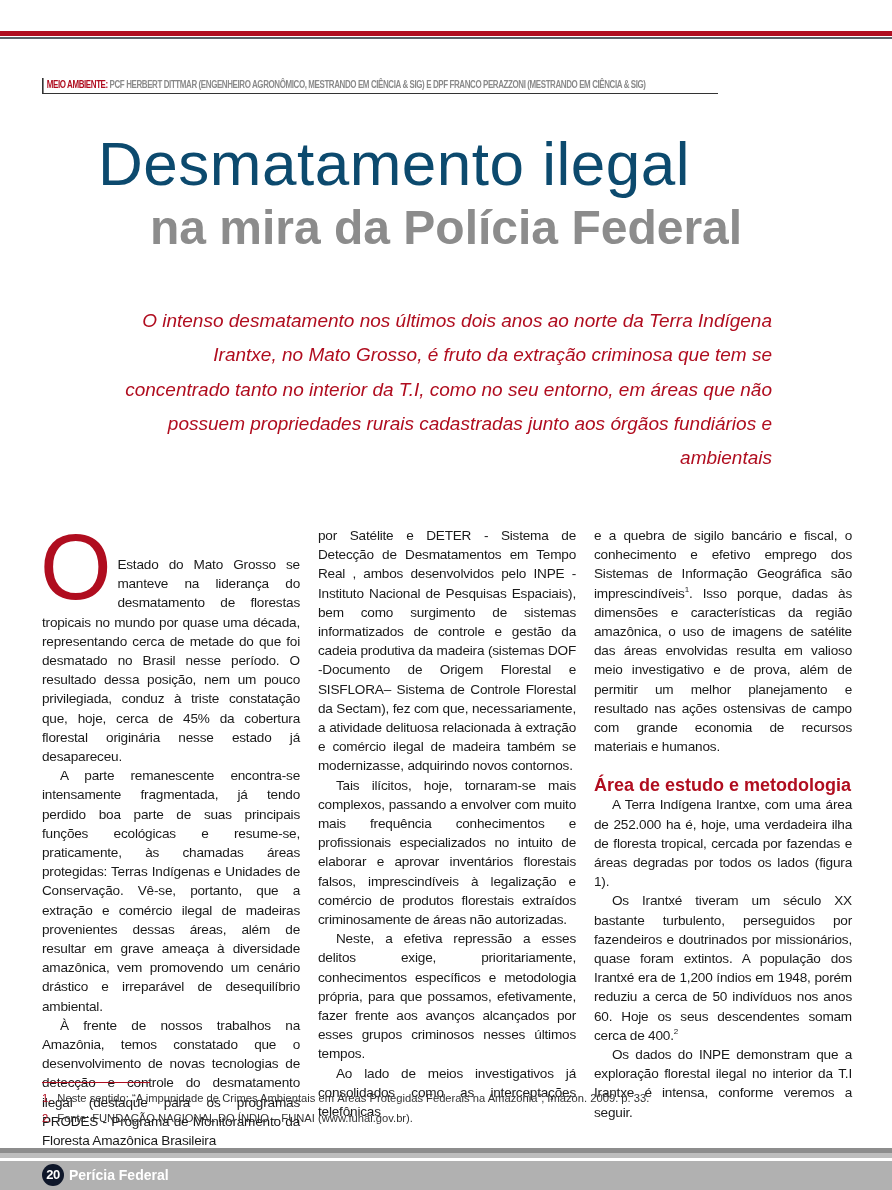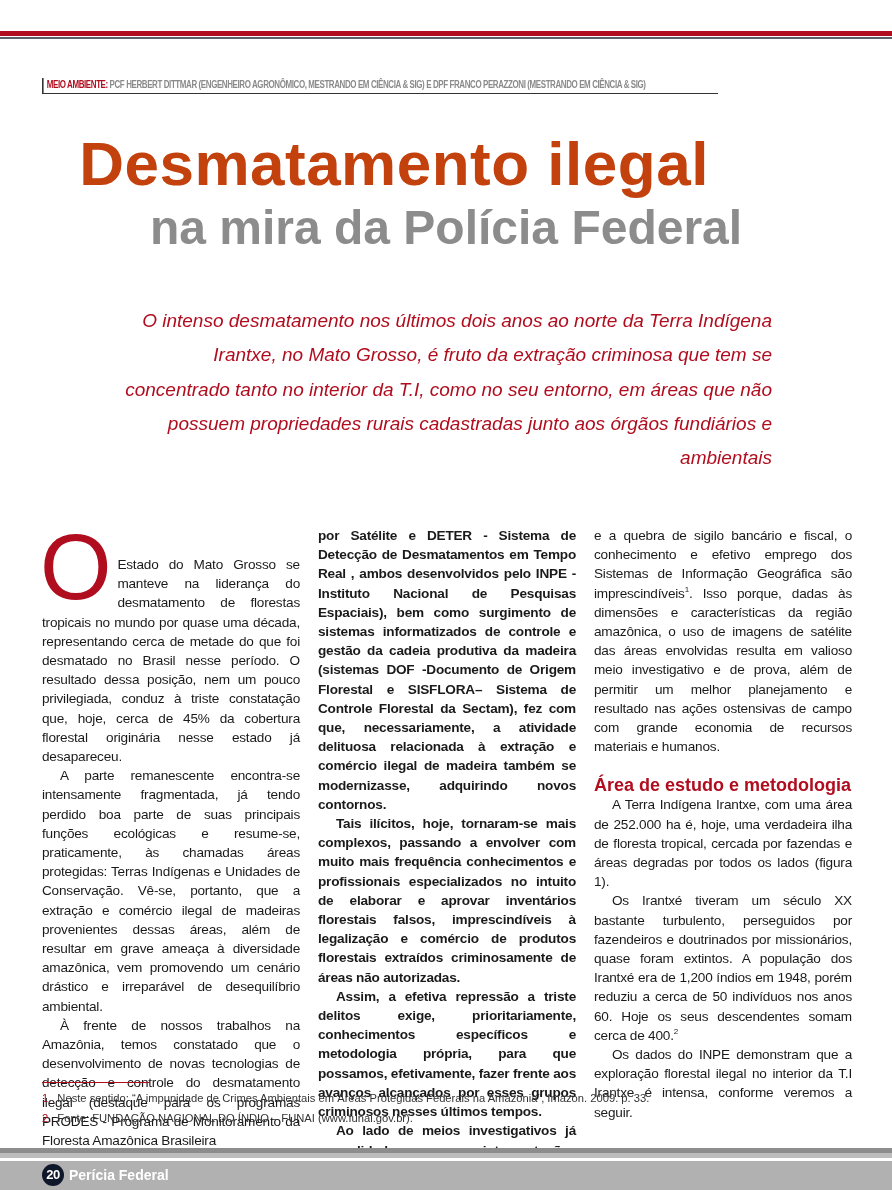--- a/index.html
+++ b/index.html
@@ -17,21 +17,21 @@
     border-left: 2px solid #333; border-bottom: 1px solid #333;
     padding-left: 4px; box-sizing: border-box;
     font-size: 10px; font-weight: bold; letter-spacing: -0.5px;
     color: #8a8a8a; white-space: nowrap; line-height: 14px;
     transform-origin: left center;
   }
   .byline .section { color: #b00d1f; }
 
   .title-main {
     position: absolute; left: 0; width: 788px; top: 128px; text-align: center;
-    font-size: 62px; font-weight: bold; color: #c2410c; line-height: 72px;
+    font-size: 62px; font-weight: normal; color: #0c4a6e; line-height: 72px;
     letter-spacing: 0.5px;
   }
   .title-sub {
     position: absolute; left: 0; width: 892px; top: 200px; text-align: center;
     font-size: 48px; font-weight: bold; color: #8c8c8c; line-height: 56px;
   }
 
   .lede {
     position: absolute; left: 120px; width: 652px; top: 304px; text-align: right;
     font-size: 19px; font-style: italic; color: #b00d1f; line-height: 34.3px;
@@ -39,21 +39,21 @@
 
   .col {
     position: absolute; top: 526px; width: 258px;
     font-size: 13.6px; line-height: 19.2px; text-align: justify; color: #1a1a1a;
     letter-spacing: -0.2px;
   }
   .col p { margin: 0; text-indent: 18px; }
   .col p.first { text-indent: 0; margin-top: 29px; }
   .col p.cont { text-indent: 0; }
   .col1 { left: 42px; }
-  .col2 { left: 318px; font-weight: bold; }
+  .col2 { left: 318px; }
   .col3 { left: 594px; }
 
   .dropcap {
     float: left; font-size: 92px; line-height: 70px; color: #b00d1f;
     margin: 6px 6px 0 -2px; font-family: "Liberation Sans", sans-serif; height: 74px;
   }
   .subhead {
     font-size: 18px; font-weight: bold; color: #b00d1f; margin: 19px 0 0 0; line-height: 20px;
     text-align: left; letter-spacing: 0;
   }
@@ -91,21 +91,21 @@
 <div class="col col1">
   <span class="dropcap">O</span>
   <p class="first">Estado do Mato Grosso se manteve na liderança do desmatamento de florestas tropicais no mundo por quase uma década, representando cerca de metade do que foi desmatado no Brasil nesse período.  O resultado dessa posição, nem um pouco privilegiada, conduz à triste constatação que, hoje, cerca de 45% da cobertura florestal originária nesse estado já desapareceu.</p>
   <p>A parte remanescente encontra-se intensamente fragmentada, já tendo perdido boa parte de suas principais funções ecológicas e resume-se, praticamente, às chamadas áreas protegidas: Terras Indígenas e Unidades de Conservação. Vê-se, portanto, que a extração e comércio ilegal de madeiras provenientes dessas áreas, além de resultar em grave ameaça à diversidade amazônica, vem promovendo um cenário drástico e irreparável de desequilíbrio ambiental.</p>
   <p>À frente de nossos trabalhos na Amazônia, temos constatado que o desenvolvimento de novas tecnologias de detecção e controle do desmatamento ilegal (destaque para os programas PRODES -  Programa de Monitoramento da Floresta Amazônica Brasileira</p>
 </div>
 
 <div class="col col2">
   <p class="cont">por Satélite e DETER - Sistema de Detecção de Desmatamentos em Tempo Real , ambos desenvolvidos pelo INPE - Instituto Nacional de Pesquisas Espaciais), bem como surgimento de sistemas informatizados de controle e gestão da cadeia produtiva da madeira (sistemas DOF -Documento de Origem Florestal e SISFLORA– Sistema de Controle Florestal da Sectam), fez com que, necessariamente, a atividade delituosa relacionada à extração e comércio ilegal de madeira também se modernizasse, adquirindo novos contornos.</p>
   <p>Tais ilícitos, hoje, tornaram-se mais complexos, passando a envolver com muito mais frequência conhecimentos e profissionais especializados no intuito de elaborar e aprovar inventários florestais falsos, imprescindíveis à legalização e comércio de produtos florestais extraídos criminosamente de áreas não autorizadas.</p>
-  <p>Assim, a efetiva repressão a triste delitos exige, prioritariamente, conhecimentos específicos e metodologia própria, para que possamos, efetivamente, fazer frente aos avanços alcançados por esses grupos criminosos nesses últimos tempos.</p>
+  <p>Neste, a efetiva repressão a esses delitos exige, prioritariamente, conhecimentos específicos e metodologia própria, para que possamos, efetivamente, fazer frente aos avanços alcançados por esses grupos criminosos nesses últimos tempos.</p>
   <p>Ao lado de meios investigativos já consolidados como as interceptações telefônicas</p>
 </div>
 
 <div class="col col3">
   <p class="cont"><span>e a quebra de sigilo bancário e fiscal, o conhecimento e efetivo emprego dos Sistemas de Informação Geográfica são imprescindíveis</span><sup>1</sup><span>.  Isso porque, dadas às dimensões e características da região amazônica, o uso de imagens de satélite das áreas envolvidas resulta em valioso meio investigativo e de prova, além de permitir um melhor planejamento e resultado nas ações ostensivas de campo com grande economia de recursos materiais e humanos.</span></p>
   <h3 class="subhead">Área de estudo e metodologia</h3>
   <p>A Terra Indígena Irantxe, com uma área de 252.000 ha é, hoje, uma verdadeira ilha de floresta tropical, cercada por fazendas e áreas degradas por todos os lados (figura 1).</p>
   <p><span>Os Irantxé tiveram um século XX bastante turbulento, perseguidos por fazendeiros e doutrinados por missionários, quase foram extintos. A população dos Irantxé era de 1,200 índios em 1948, porém reduziu a cerca de 50 indivíduos nos anos 60.  Hoje os seus descendentes somam cerca de 400.</span><sup>2</sup></p>
   <p>Os dados do INPE demonstram que a exploração florestal ilegal no interior da T.I Irantxe é intensa, conforme veremos a seguir.</p>
 </div>

